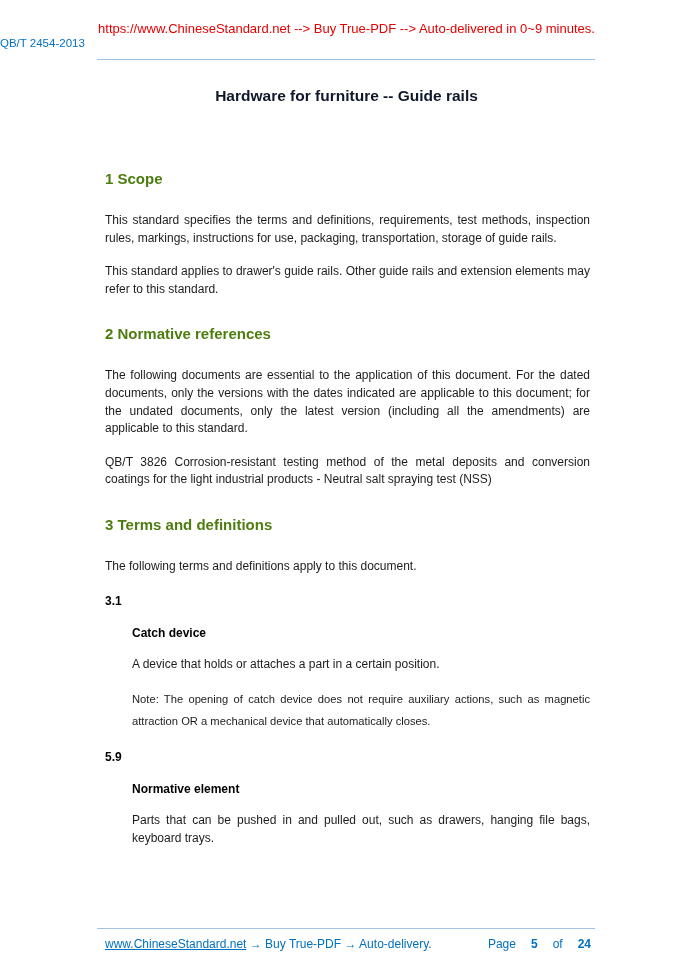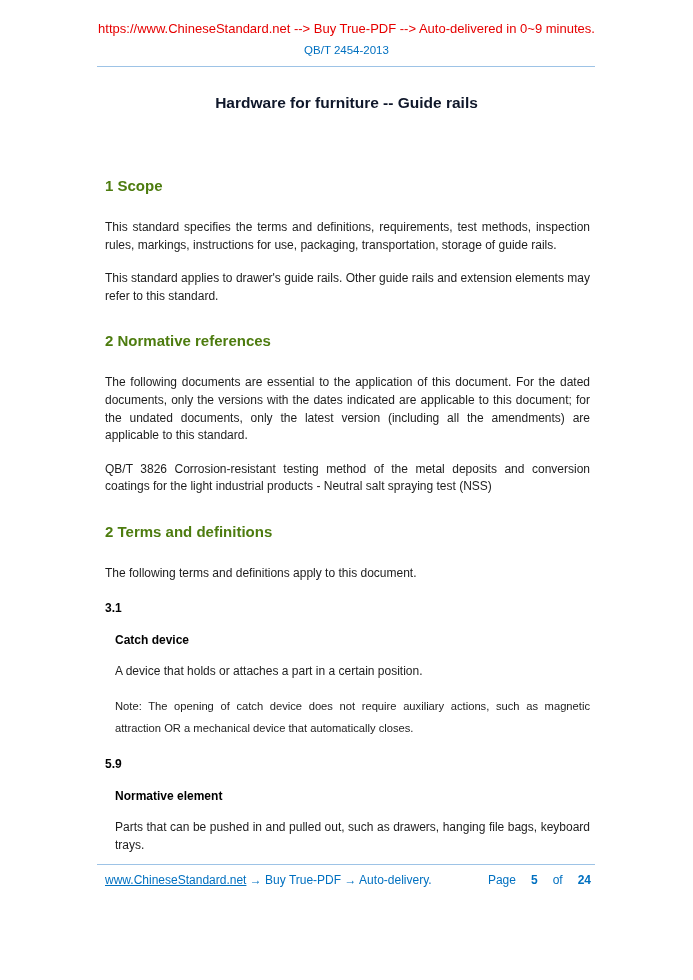--- a/index.html
+++ b/index.html
@@ -19,22 +19,22 @@
     overflow:hidden;
   }
   .promo{
     padding-top:21px;
     text-align:center;
     font-size:13px;
     color:var(--promo_red);
     cursor:pointer;
   }
   .std-code{
-    margin-top:8px;
-    text-align:center;
+    margin-top:1px;
+    text-align:left;
     font-size:11.5px;
     color:var(--brand_blue);
   }
   .rule{
     margin:10px 98px 0 97px;
     border-top:1px solid var(--rule_blue);
     height:0;
   }
   .doc-title{
     margin:26px 0 0 0;
@@ -64,36 +64,36 @@
     margin:16px 0;
     color:var(--text_dark);
   }
   .term-number{
     font-weight:700;
     font-size:12px;
     margin:18px 0;
     color:#000;
   }
   .term-block{
-    margin-left:10px;
+    margin-left:27px;
   }
   .term-name{
     font-weight:700;
     font-size:12px;
     margin:15px 0;
     color:#000;
   }
   .content p.term-note{
     font-size:11.2px;
     line-height:21.5px;
     margin:14px 0;
   }
   .footer{
     position:absolute;
-    top:864px;
+    top:928px;
     left:97px;
     right:98px;
     border-top:1px solid var(--rule_blue);
     padding-top:8px;
     display:flex;
     justify-content:space-between;
     align-items:baseline;
     font-size:12px;
     color:var(--brand_blue);
   }
@@ -133,21 +133,21 @@
   <div class="content">
 
     <h2 class="section-heading first">1 Scope</h2>
     <p>This standard specifies the terms and definitions, requirements, test methods, inspection rules, markings, instructions for use, packaging, transportation, storage of guide rails.</p>
     <p>This standard applies to drawer's guide rails. Other guide rails and extension elements may refer to this standard.</p>
 
     <h2 class="section-heading">2 Normative references</h2>
     <p>The following documents are essential to the application of this document. For the dated documents, only the versions with the dates indicated are applicable to this document; for the undated documents, only the latest version (including all the amendments) are applicable to this standard.</p>
     <p>QB/T 3826 Corrosion-resistant testing method of the metal deposits and conversion coatings for the light industrial products - Neutral salt spraying test (NSS)</p>
 
-    <h2 class="section-heading">2 Terms and definitions</h2>
+    <h2 class="section-heading">3 Terms and definitions</h2>
     <p>The following terms and definitions apply to this document.</p>
 
     <div class="term-number">3.1</div>
     <div class="term-block">
       <div class="term-name">Catch device</div>
       <p class="term-def">A device that holds or attaches a part in a certain position.</p>
       <p class="term-note">Note: The opening of catch device does not require auxiliary actions, such as magnetic attraction OR a mechanical device that automatically closes.</p>
     </div>
 
     <div class="term-number">5.9</div>

